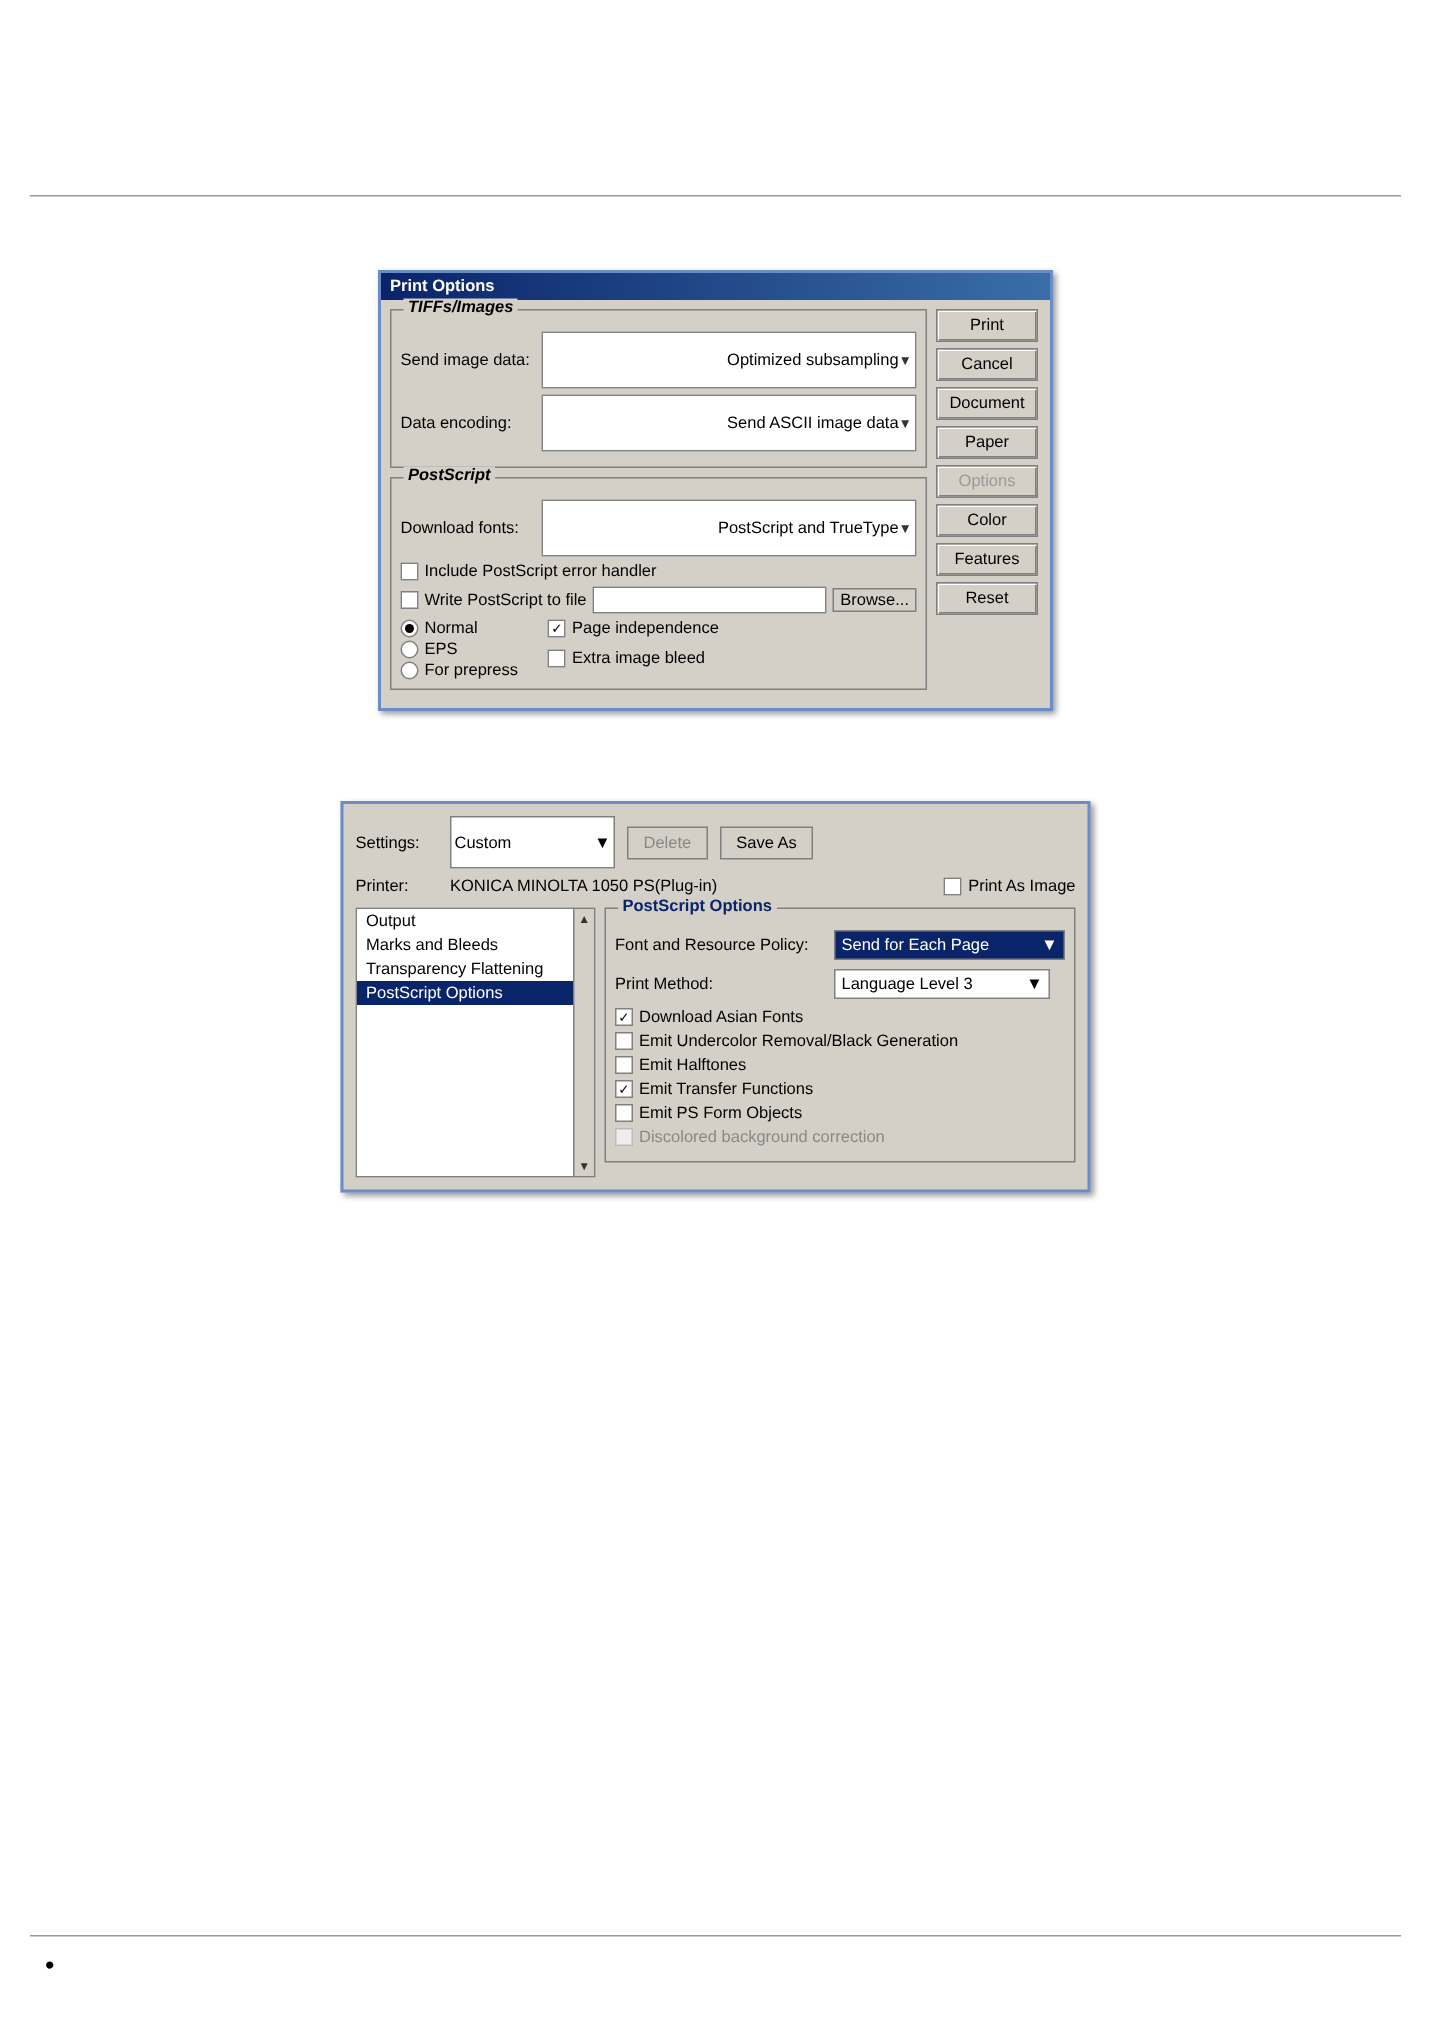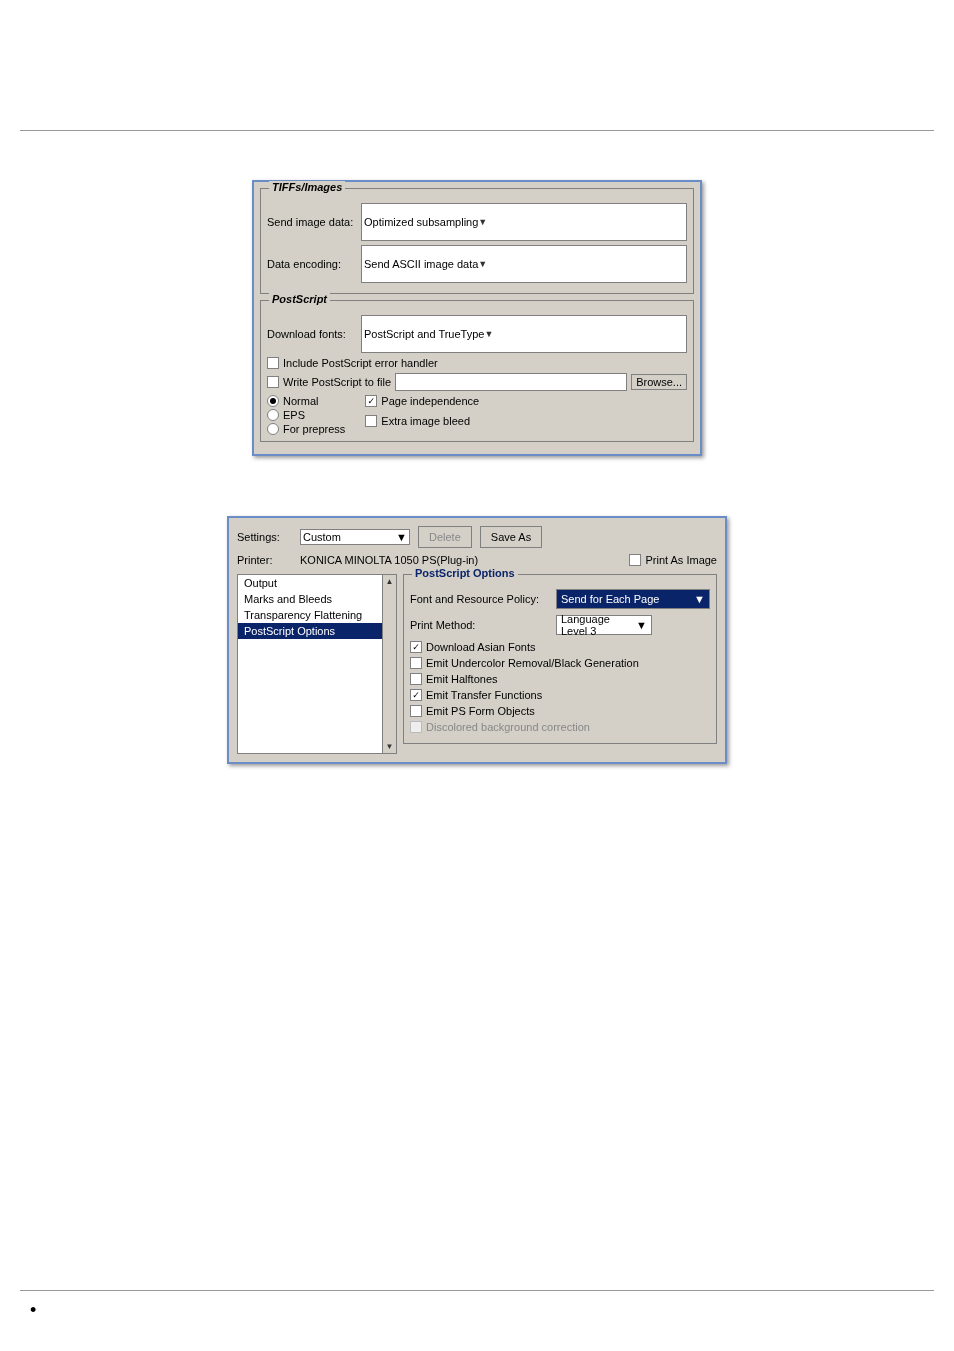--- a/index.html
+++ b/index.html
@@ -125,21 +125,21 @@
 
     .win-select {
       flex: 1;
       border: 1px solid #808080;
       background: #fff;
       font-size: 11px;
       height: 20px;
       padding: 18px 2px;
       display: flex;
       align-items: center;
-      justify-content: flex-start;
+      justify-content: flex-end;
       cursor: pointer;
     }
 
     .win-select-arrow {
       font-size: 9px;
       color: #333;
     }
 
     .checkbox-row {
       display: flex;
@@ -282,21 +282,21 @@
 
     .adv-label {
       font-size: 11px;
       min-width: 55px;
     }
 
     .adv-settings-select {
       border: 1px solid #808080;
       background: #fff;
       font-size: 11px;
-      height: 16px;
+      height: 35px;
       width: 110px;
       padding: 1px 2px;
       display: flex;
       align-items: center;
       justify-content: space-between;
     }
 
     .adv-delete-btn {
       border: 1px solid #808080;
       background: #d4d0c8;
@@ -428,21 +428,21 @@
 
     .ps-select-normal {
       border: 1px solid #808080;
       background: #fff;
       font-size: 11px;
       height: 20px;
       padding: 1px 4px;
       display: flex;
       align-items: center;
       justify-content: space-between;
-      width: 96px;
+      width: 144px;
     }
 
     .ps-checkbox-row {
       display: flex;
       align-items: center;
       gap: 4px;
       margin-bottom: 4px;
     }
 
     .ps-checkbox {
@@ -474,20 +474,23 @@
 <body>
 
 <div class="page-container">
   <hr class="hr-top">
   <hr class="hr-bottom">
   <span class="bottom-bullet">•</span>
 
   <div class="dialogs-area">
 
     <div class="print-options-dialog">
+      <div class="dialog-titlebar">
+        <span>Print Options</span>
+      </div>
       <div class="dialog-body">
         <div class="dialog-main-content">
 
           <div class="groupbox">
             <span class="groupbox-title">TIFFs/Images</span>
             <div style="height:10px;"></div>
             <div class="form-row">
               <span class="form-label">
                 <span>Send image data:</span>
               </span>
@@ -552,20 +555,30 @@
                 <div class="checkbox-row">
                   <div class="win-checkbox"></div>
                   <span>Extra image bleed</span>
                 </div>
               </div>
             </div>
           </div>
 
         </div>
 
+        <div class="dialog-sidebar">
+          <button class="sidebar-btn">Print</button>
+          <button class="sidebar-btn">Cancel</button>
+          <button class="sidebar-btn">Document</button>
+          <button class="sidebar-btn">Paper</button>
+          <button class="sidebar-btn disabled">Options</button>
+          <button class="sidebar-btn">Color</button>
+          <button class="sidebar-btn">Features</button>
+          <button class="sidebar-btn">Reset</button>
+        </div>
       </div>
     </div>
 
     <div class="advanced-dialog">
       <div class="adv-body">
 
         <div class="adv-row">
           <span class="adv-label">Settings:</span>
           <div class="adv-settings-select">
             <span>Custom</span>

